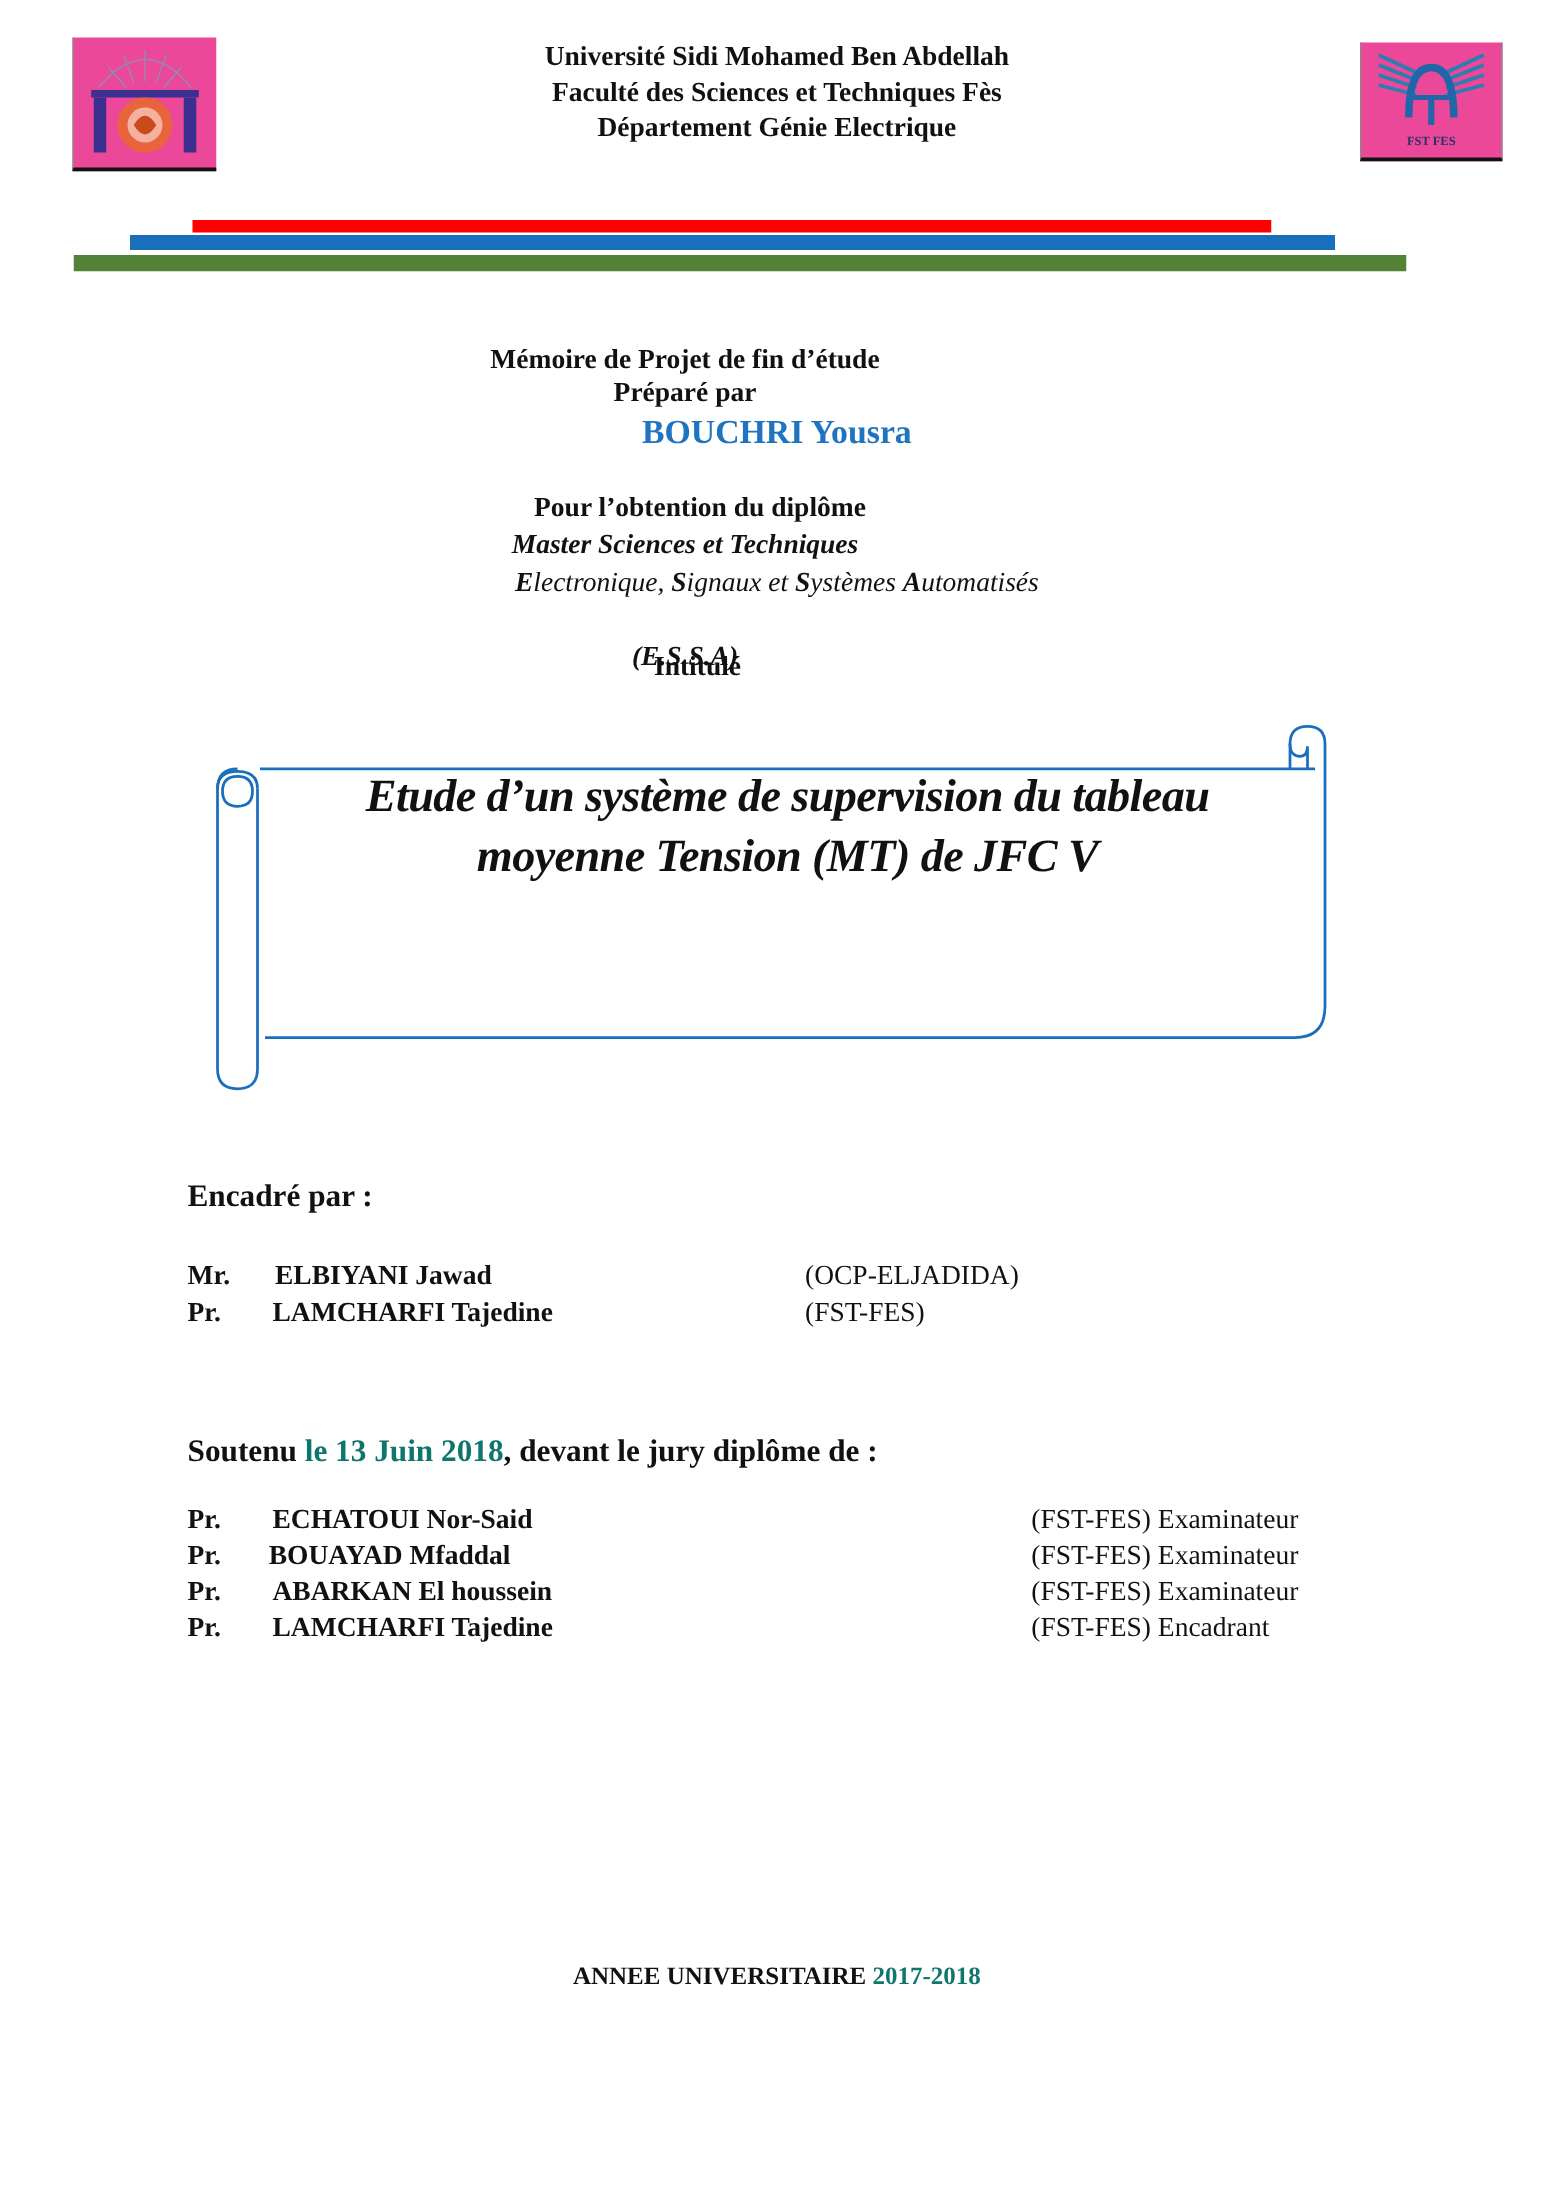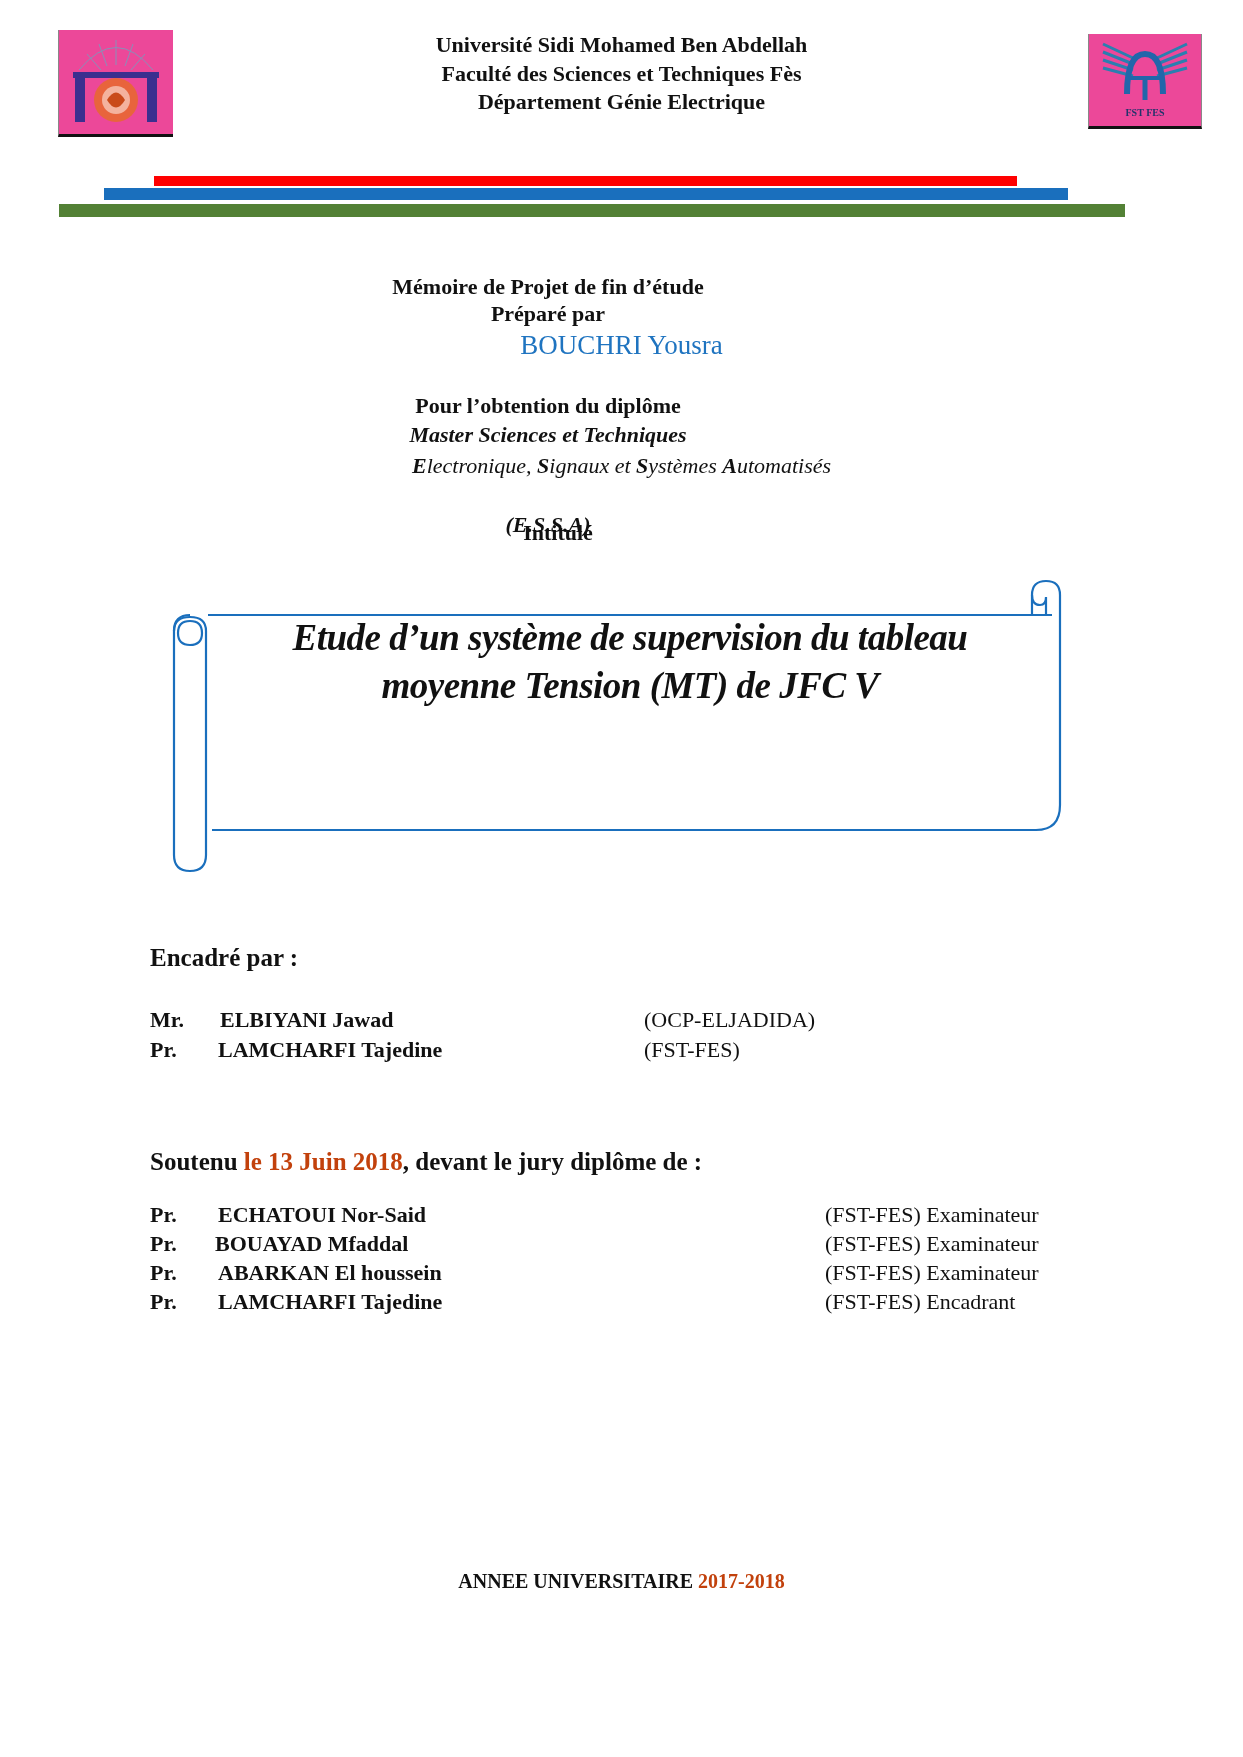--- a/index.html
+++ b/index.html
@@ -17,31 +17,31 @@
 
   
   .uni { left:0; width:1243px; font-size:22px; font-weight:bold; line-height:29px; }
 
   .bar { position:absolute; }
   .bar-red { left:154px; top:176px; width:863px; height:10px; background:#ff0000; }
   .bar-blue { left:104px; top:188px; width:964px; height:12px; background:#1a6fbd; }
   .bar-green { left:59px; top:204px; width:1066px; height:13px; background:#538135; }
 
   .intro { left:0; width:1096px; font-size:22px; font-weight:bold; }
-  .author { color:#1f74c0; font-size:27px; font-weight:normal; }
+  .author { color:#1f74c0; font-size:27px; font-weight:bold; }
 
   .scroll-text { left:200px; width:860px; font-size:37px; font-weight:bold; font-style:italic;
                  line-height:48px; text-align:center; letter-spacing:-0.5px; }
 
   .sec-head { font-size:25px; font-weight:bold; left:150px; }
   .row { position:absolute; left:150px; font-size:22px; height:30px; width:1000px; }
   .row .t { position:absolute; left:0; font-weight:bold; }
   .row .n { position:absolute; font-weight:bold; }
   .row .a { position:absolute; }
-  .red { color:#c2410c; }
+  .red { color:#0f766e; }
 </style>
 </head>
 <body>
 
 <div class="logo-box logo-left">
   <svg width="114" height="100" viewBox="0 0 114 100">
     <g stroke="#8a8fb8" stroke-width="1">
       <path d="M20 40 Q57 -5 94 40" fill="none"></path>
       <line x1="57" y1="10" x2="57" y2="35"></line>
         <line x1="40" y1="14" x2="48" y2="36"></line>
@@ -76,21 +76,21 @@
 </div>
 
 <div class="bar bar-red"></div>
 <div class="bar bar-blue"></div>
 <div class="bar bar-green"></div>
 
 <div class="abs intro center" style="top:274px;">Mémoire de Projet de fin d’étude</div>
 <div class="abs intro center" style="top:301px;">Préparé par</div>
 <div class="abs center author" style="top:330px; left:0; width:1243px;">BOUCHRI Yousra</div>
 
-<div class="abs intro center" style="top:393px;">Pour l’obtention du diplôme</div>
+<div class="abs intro center" style="top:393px;margin-left:12px;">Pour l’obtention du diplôme</div>
 <div class="abs intro center i" style="top:422px;">Master Sciences et Techniques</div>
 <div class="abs center i" style="top:453px; left:0; width:1243px; font-size:22px;">
   <b>E</b><span>lectronique, </span><b>S</b><span>ignaux et </span><b>S</b><span>ystèmes </span><b>A</b><span>utomatisés</span>
 </div>
 <div class="abs intro center i" style="top:512px;">(E.S.S.A)</div>
 <div class="abs intro center" style="top:520px;padding-left:10px;">Intitulé</div>
 
 <svg class="abs" style="left:170px; top:575px;" width="900" height="300" viewBox="0 0 900 300">
   <g fill="none" stroke="#1a6fbd" stroke-width="2.2">
 

